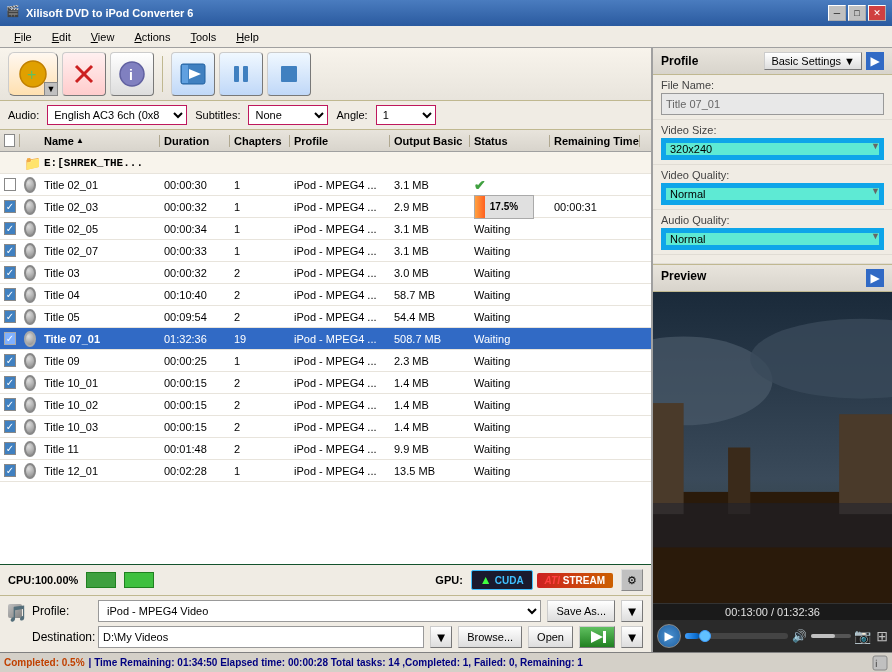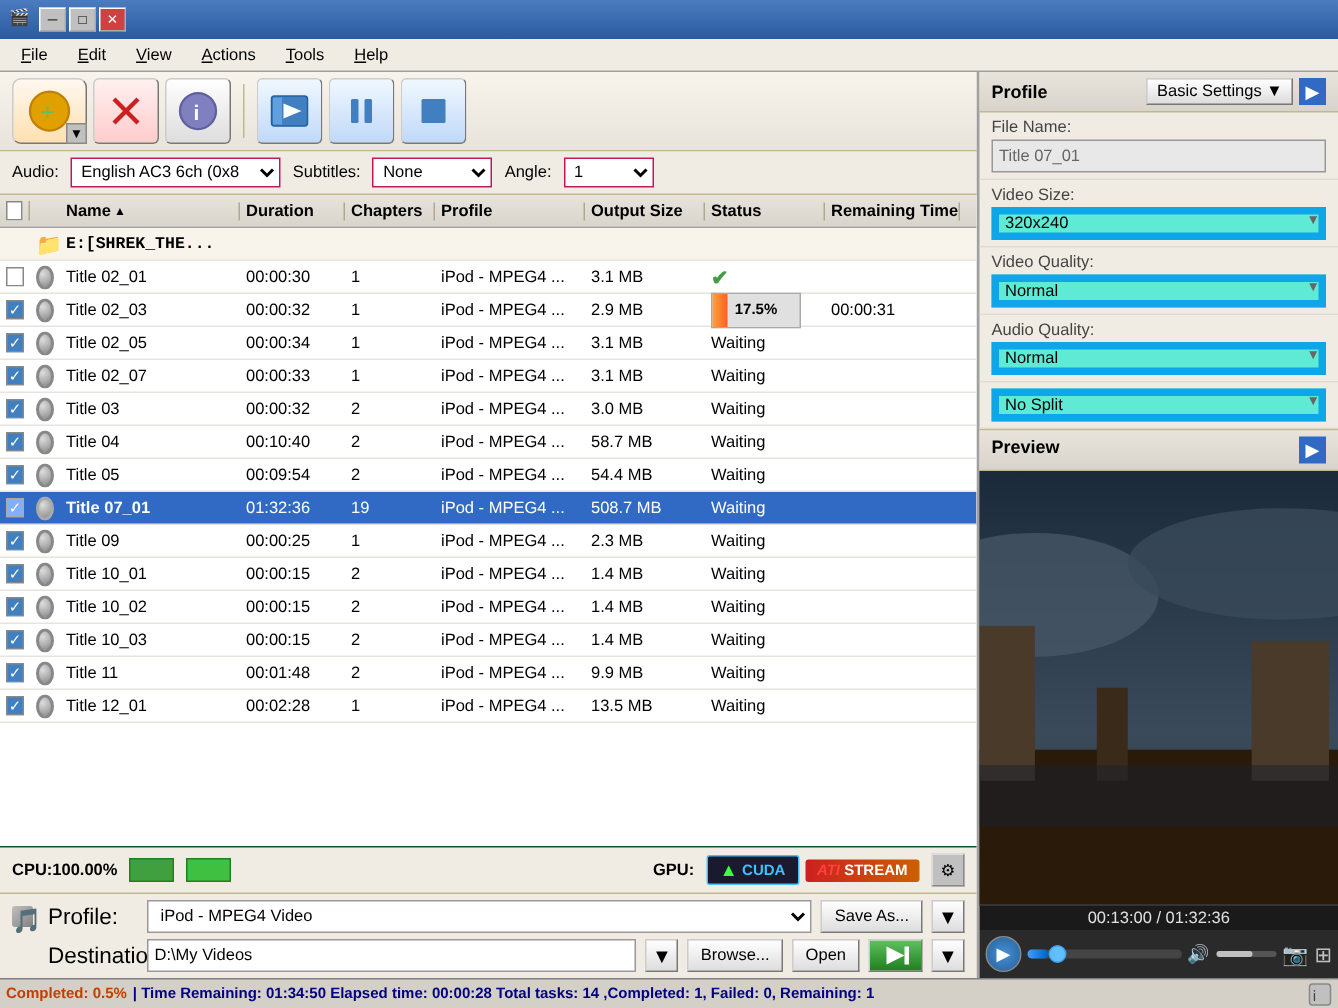--- a/index.html
+++ b/index.html
@@ -69,21 +69,21 @@
     .bottom-area { border-top: 1px solid #14532d; background: #f0ece4; }
     .cpu-gpu-bar { display: flex; align-items: center; padding: 4px 8px; gap: 8px; border-bottom: 1px solid #c0b890; }
     .cpu-label { font-size: 11px; font-weight: bold; }
     .cpu-meter { width: 30px; height: 16px; background: #40a040; border: 1px solid #208020; }
     .cpu-meter2 { width: 30px; height: 16px; background: #40c040; border: 1px solid #208020; }
     .gpu-label { margin-left: auto; font-size: 11px; font-weight: bold; }
     .settings-btn { width: 22px; height: 22px; background: #c0c0c0; border: 1px outset #ddd; cursor: pointer; display: flex; align-items: center; justify-content: center; }
     
     .profile-dest-bar { padding: 4px 8px; display: flex; flex-direction: column; gap: 4px; }
     .profile-row { display: flex; align-items: center; gap: 6px; }
-    .profile-label { font-size: 15px; width: 60px; }
+    .profile-label { font-size: 12px; width: 60px; }
     .profile-select { flex: 1; height: 22px; font-size: 11px; border: 1px solid #999; background: white; padding: 0 4px; }
     .save-btn { height: 22px; padding: 0 8px; font-size: 11px; background: linear-gradient(to bottom, #fff, #ddd); border: 1px outset #ccc; cursor: pointer; }
     .dropdown-btn { width: 22px; height: 22px; background: linear-gradient(to bottom, #fff, #ddd); border: 1px outset #ccc; cursor: pointer; display: flex; align-items: center; justify-content: center; }
     .dest-input { flex: 1; height: 22px; font-size: 11px; border: 1px solid #999; background: white; padding: 0 4px; }
     .browse-btn { height: 22px; padding: 0 8px; font-size: 11px; background: linear-gradient(to bottom, #fff, #ddd); border: 1px outset #ccc; cursor: pointer; }
     .open-btn { height: 22px; padding: 0 8px; font-size: 11px; background: linear-gradient(to bottom, #fff, #ddd); border: 1px outset #ccc; cursor: pointer; }
     .convert-btn { width: 36px; height: 22px; background: linear-gradient(to bottom, #60c060, #40a040); border: 1px outset #ccc; cursor: pointer; display: flex; align-items: center; justify-content: center; }
     
     .status-bar { background: #d4d0c8; border-top: 1px solid #808080; height: 20px; display: flex; align-items: center; padding: 0 4px; font-size: 10px; gap: 4px; }
     .status-progress { font-weight: bold; color: #c04000; }
@@ -120,20 +120,21 @@
     .volume-fill { width: 60%; height: 100%; background: #c0c0c0; border-radius: 2px; }
     .preview-icon-btn { color: #c0c0c0; font-size: 14px; cursor: pointer; }
     
     .sort-arrow { font-size: 8px; margin-left: 2px; }
   </style>
 </head>
 <body>
 
 <div class="title-bar">
   <span class="title-bar-icon">🎬</span>
+  <span class="title-bar-text">Xilisoft DVD to iPod Converter 6</span>
   <div class="title-bar-buttons">
     <div class="title-btn">─</div>
     <div class="title-btn">□</div>
     <div class="title-btn close">✕</div>
   </div>
 </div>
 
 <div class="menu-bar">
   <span class="menu-item"><u>F</u>ile</span>
   <span class="menu-item"><u>E</u>dit</span>
@@ -209,21 +210,21 @@
 
       <div class="file-list-header">
         <div class="col col-check">
           <div class="checkbox"></div>
         </div>
         <div class="col col-disc"></div>
         <div class="col col-name">Name <span class="sort-arrow">▲</span></div>
         <div class="col col-duration">Duration</div>
         <div class="col col-chapters">Chapters</div>
         <div class="col col-profile">Profile</div>
-        <div class="col col-output">Output Size</div>
+        <div class="col col-output">Output Basic</div>
         <div class="col col-status">Status</div>
         <div class="col col-remaining">Remaining Time</div>
       </div>
 
       <div class="file-row folder">
         <div class="col col-check"></div>
         <div class="col col-disc">
           <span style="font-size:14px;">📁</span>
         </div>
         <div class="col col-name" style="font-weight:bold;font-family:Liberation Mono, monospace;">
@@ -558,27 +559,20 @@
       <div class="select-wrapper">
         <select class="property-select">
           <option>Normal</option>
           <option>Low</option>
           <option>High</option>
         </select>
       </div>
     </div>
 
     <div class="property-row">
-      <div class="select-wrapper">
-        <select class="property-select">
-          <option>No Split</option>
-          <option>By Size</option>
-          <option>By Time</option>
-        </select>
-      </div>
     </div>
 
     <div class="preview-section">
       <div class="preview-header">
         <span class="preview-title">Preview</span>
         <button class="preview-expand">▶</button>
       </div>
 
       <div class="preview-video" style="height:140px;">
         <svg width="100%" height="100%" viewBox="0 0 240 140" preserveAspectRatio="xMidYMid slice">

